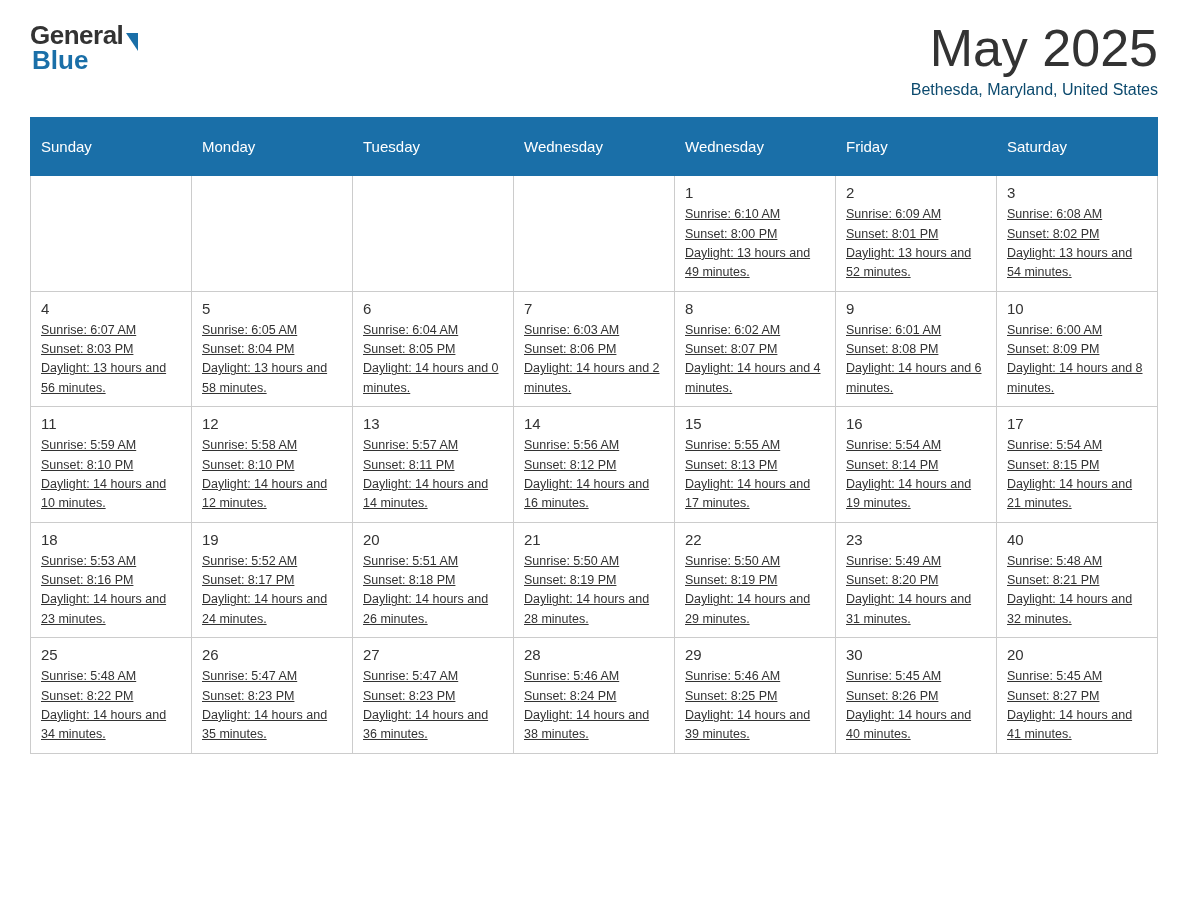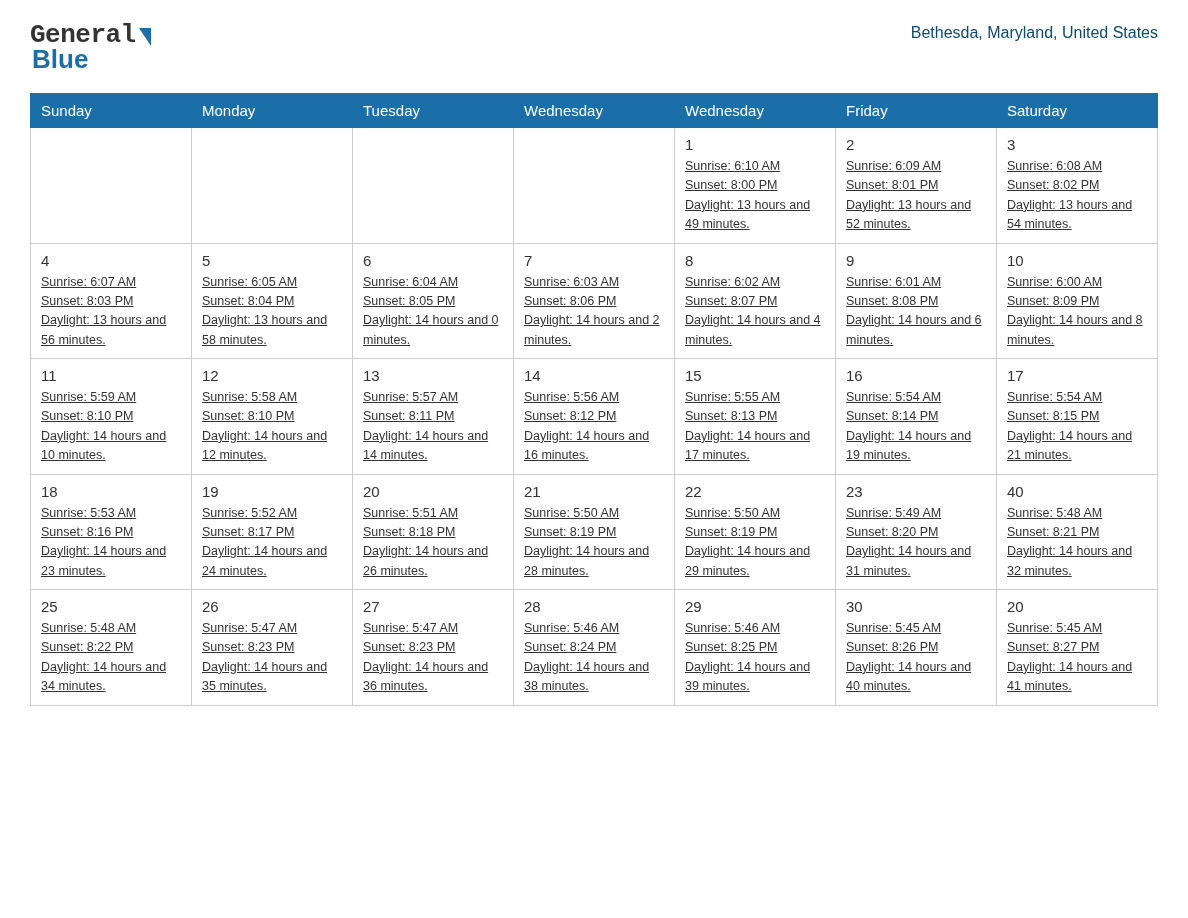--- a/index.html
+++ b/index.html
@@ -17,22 +17,21 @@
       align-items: flex-start;
       margin-bottom: 18px;
     }
     .logo {
       display: flex;
       flex-direction: column;
       align-items: flex-start;
     }
     .logo-top {
       display: flex;
-      align-items: center;
-      font-family: Liberation Mono, monospace;
+      align-items: flex-end;
     }
     .logo-general {
       font-size: 26px;
       font-weight: bold;
       color: #333;
       letter-spacing: -0.5px;
     }
     .logo-arrow {
       width: 0;
       height: 0;
@@ -65,21 +64,21 @@
       margin-top: 4px;
     }
     .calendar {
       width: 100%;
       border-collapse: collapse;
       border: 1.5px solid #1a6fa8;
     }
     .calendar th {
       background-color: #1a6fa8;
       color: #fff;
-      padding: 8px 10px;
+      padding: 20px 10px;
       font-size: 15px;
       font-weight: normal;
       text-align: left;
       border: 1px solid #1a6fa8;
     }
     .calendar td {
       vertical-align: top;
       padding: 8px 10px;
       border: 1px solid #ccc;
       width: 14.28%;
@@ -112,20 +111,21 @@
 
 <div class="header">
   <div class="logo">
     <div class="logo-top">
       <span class="logo-general">General</span>
       <div class="logo-arrow"></div>
     </div>
     <span class="logo-blue-line">Blue</span>
   </div>
   <div class="title-section">
+    <div class="main-title">May 2025</div>
     <div class="subtitle">Bethesda, Maryland, United States</div>
   </div>
 </div>
 
 <table class="calendar">
   <thead>
     <tr>
     <th>Sunday</th>
         <th>Monday</th>
         <th>Tuesday</th>

